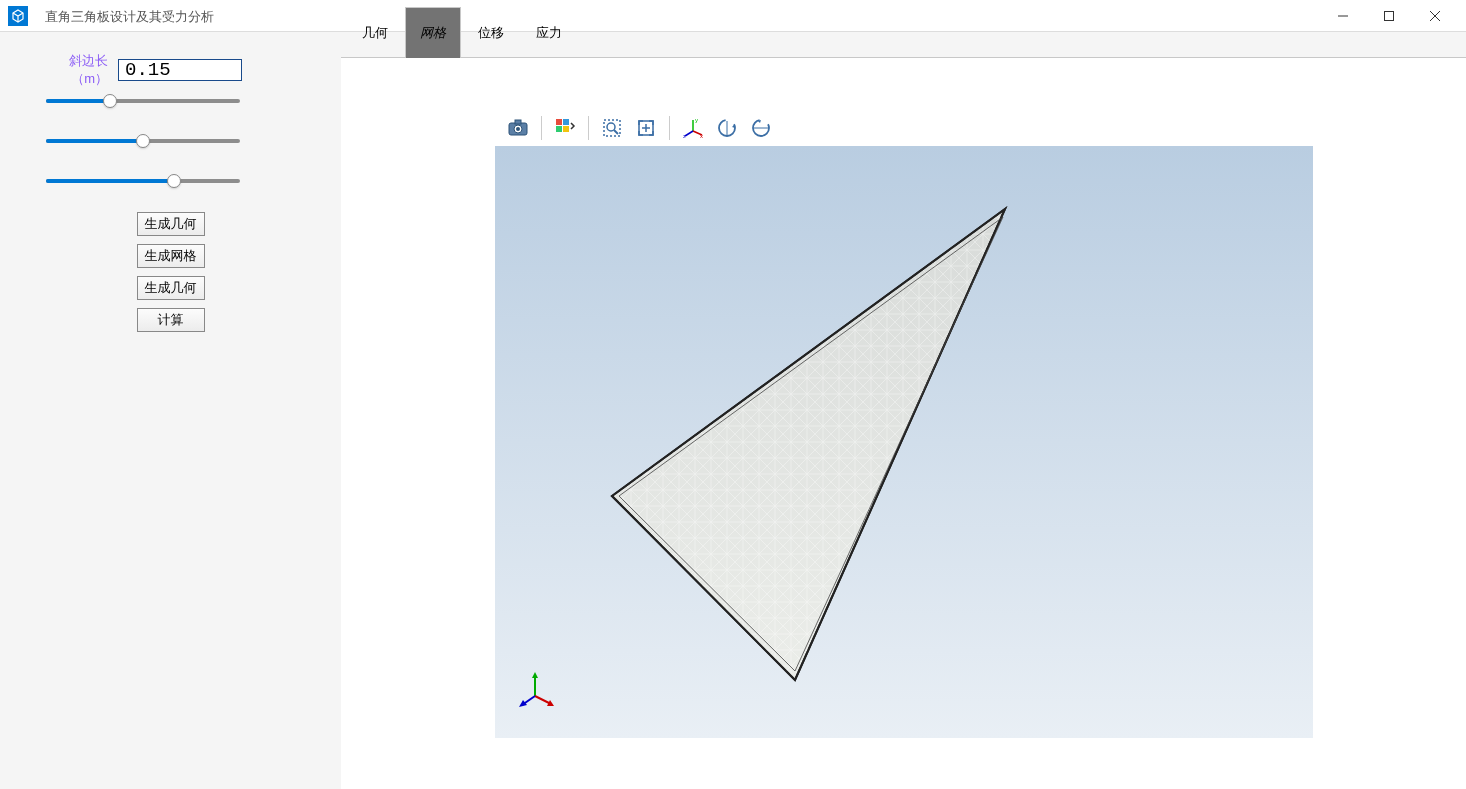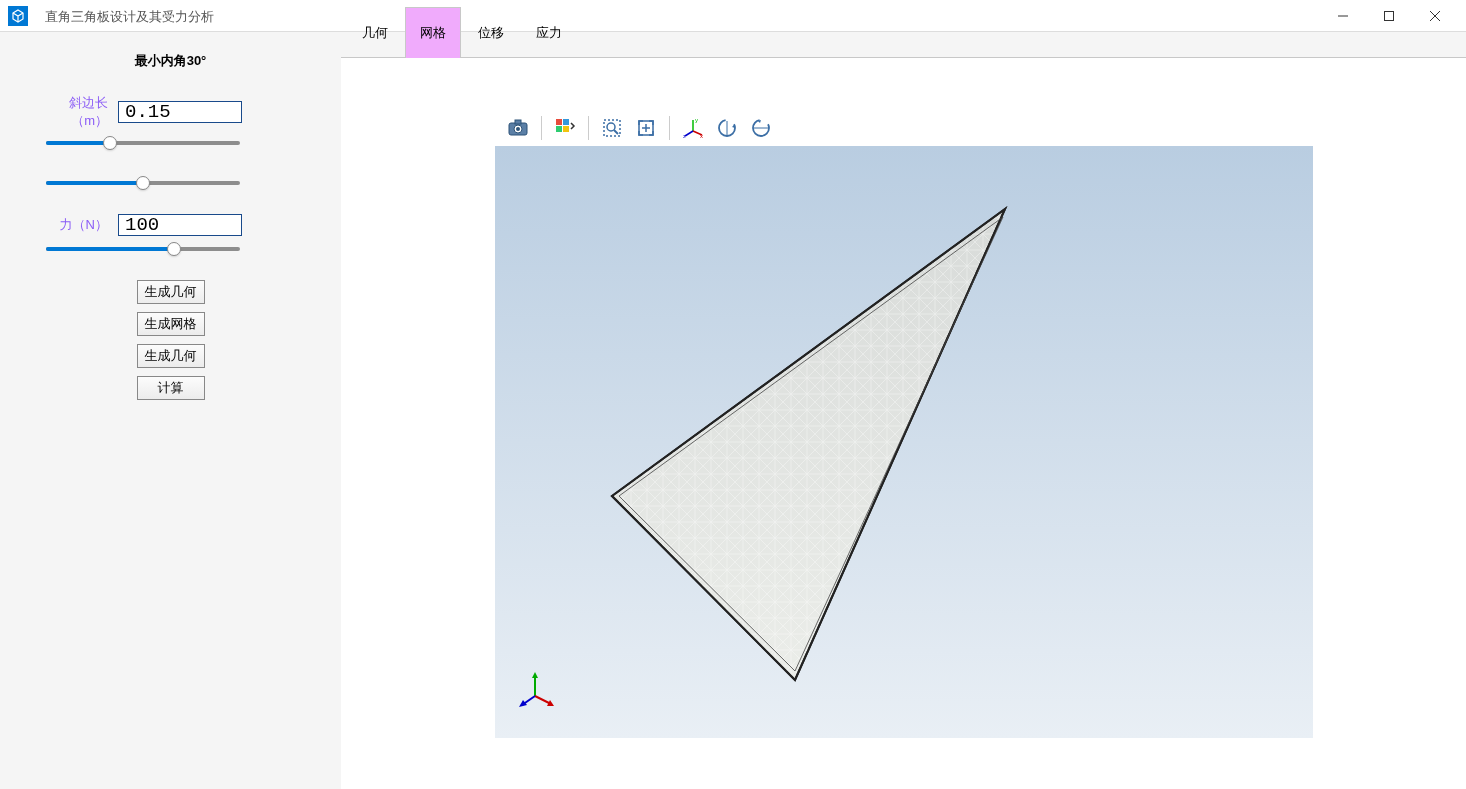--- a/index.html
+++ b/index.html
@@ -164,22 +164,23 @@
       color: #000;
       background: transparent;
       border: 1px solid transparent;
       border-bottom: none;
       cursor: pointer;
       margin-right: 2px;
       position: relative;
       top: 1px;
     }
     .tab.active {
-      background: #f0abfc;
+      background: #737373;
       border-color: #c8c8c8;
+      font-style: italic;
     }
     .viewport-container {
       flex: 1;
       background: #fff;
       margin: 0;
       display: flex;
       align-items: center;
       justify-content: center;
       padding: 30px;
     }
@@ -262,21 +263,20 @@
       <svg width="12" height="12">
           <line x1="1" y1="1" x2="11" y2="11" stroke="#333" stroke-width="1"></line>
           <line x1="11" y1="1" x2="1" y2="11" stroke="#333" stroke-width="1"></line>
         </svg>
     </div>
   </div>
 </div>
 
 <div class="main-content">
   <div class="sidebar">
-    <div class="sidebar-title">最小内角30°</div>
 
     <div class="field-row">
       <span class="field-label">斜边长（m）</span>
       <input class="field-input" value="0.15" style="">
     </div>
     <div class="slider-row">
       <div class="slider">
         <div class="slider-track"></div>
         <div class="slider-fill" style="width:33%"></div>
         <div class="slider-thumb" style="left:33%"></div>
@@ -284,24 +284,20 @@
     </div>
 
     <div class="slider-row">
       <div class="slider">
         <div class="slider-track"></div>
         <div class="slider-fill" style="width:50%"></div>
         <div class="slider-thumb" style="left:50%"></div>
       </div>
     </div>
 
-    <div class="field-row">
-      <span class="field-label">力（N）</span>
-      <input class="field-input" value="100" style="">
-    </div>
     <div class="slider-row">
       <div class="slider">
         <div class="slider-track"></div>
         <div class="slider-fill" style="width:66%"></div>
         <div class="slider-thumb" style="left:66%"></div>
       </div>
     </div>
 
     <div class="button-stack">
       <button class="action-btn">生成几何</button>

